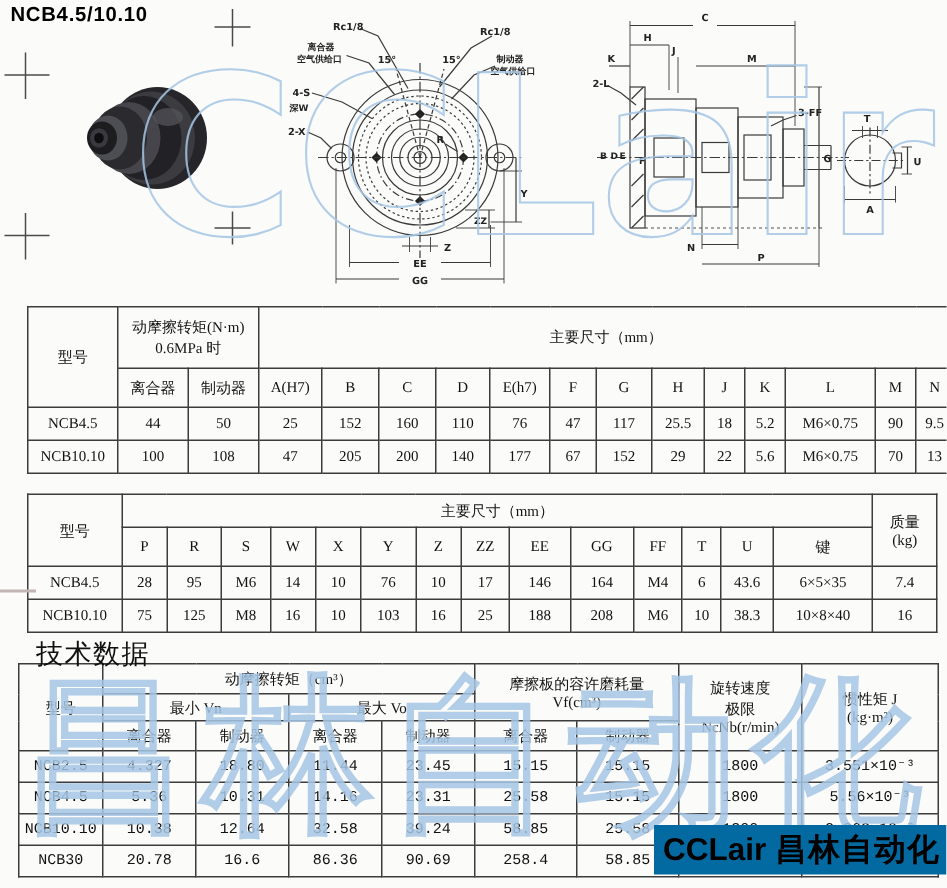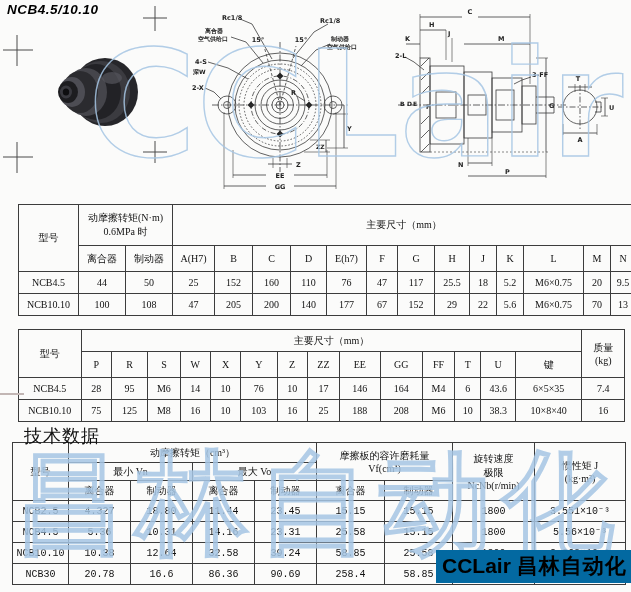--- a/index.html
+++ b/index.html
@@ -5,21 +5,21 @@
   html,body{margin:0;padding:0;}
   body{
     width:631px;height:592px;position:relative;overflow:hidden;
     background:#fbfbfa;
     font-family:"Liberation Sans","DejaVu Sans",sans-serif;
     color:#111;
   }
   .abs{position:absolute;}
   #page-title{
     left:7px;top:2px;font-size:13.5px;font-weight:bold;
-    letter-spacing:0.5px;color:#000;z-index:2;font-style:italic;
+    letter-spacing:0.5px;color:#000;z-index:2;
   }
   #drawing-area{left:0;top:0;z-index:1;}
   
   table.dtable{
     border-collapse:collapse;table-layout:fixed;background:transparent;
     font-family:"Liberation Serif","DejaVu Serif",serif;
     font-size:10px;color:#111;
   }
   table.dtable th,table.dtable td{
     border:1px solid #3c3c3c;text-align:center;vertical-align:middle;
@@ -314,21 +314,21 @@
           <td>152</td>
           <td>160</td>
           <td>110</td>
           <td>76</td>
           <td>47</td>
           <td>117</td>
           <td>25.5</td>
           <td>18</td>
           <td>5.2</td>
           <td>M6×0.75</td>
-          <td>20</td>
+          <td>90</td>
           <td>9.5</td>
         </tr>
         <tr>
           <td>NCB10.10</td>
           <td>100</td>
           <td>108</td>
           <td>47</td>
           <td>205</td>
           <td>200</td>
           <td>140</td>

